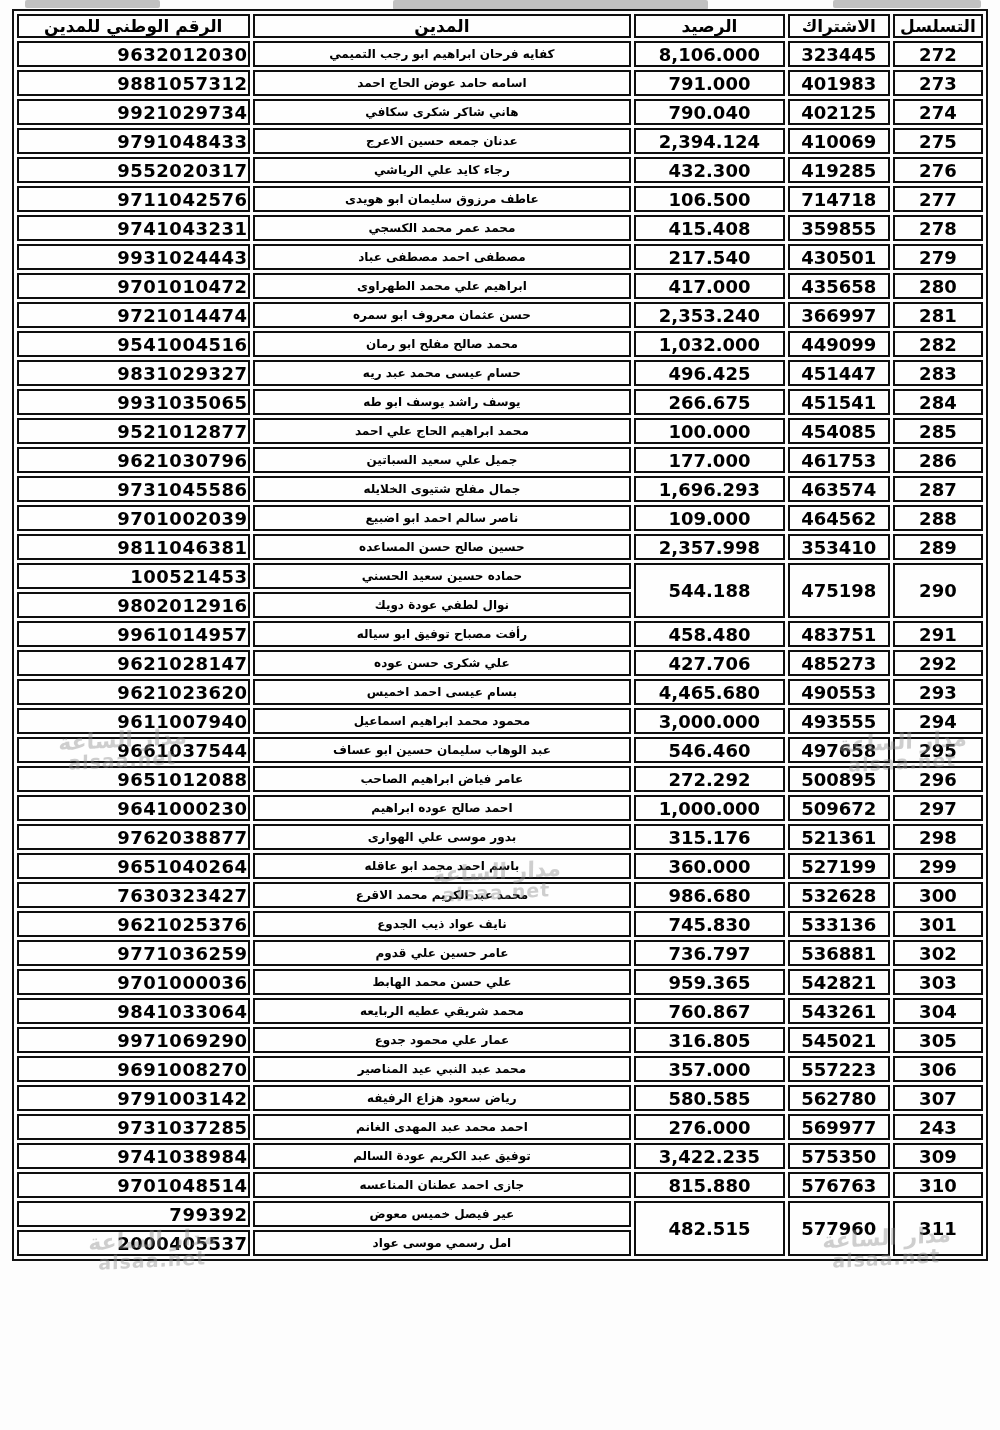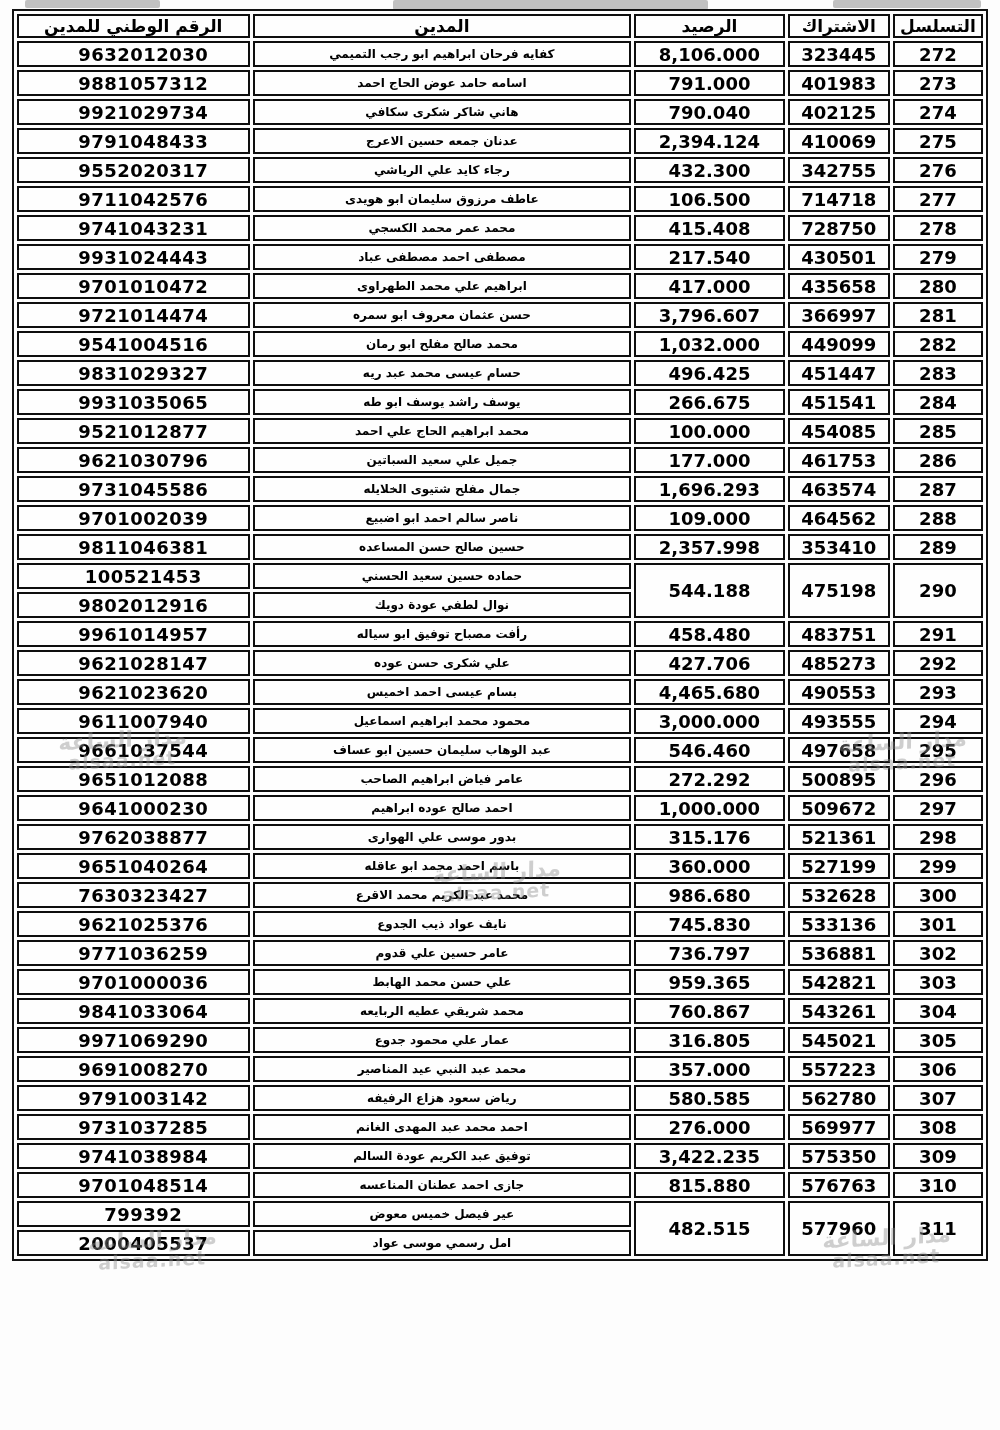--- a/index.html
+++ b/index.html
@@ -43,21 +43,21 @@
     border: 2px solid #0e0e0e;
     background: #fefefe;
     color: #000;
     font-weight: bold;
     overflow: hidden;
     white-space: nowrap;
   }
   thead th { height: 16px; font-size: 17px; text-align: center; }
   tbody td { height: 26px; }
   td.num  { text-align: center; font-size: 18px; font-family: "DejaVu Sans", sans-serif; }
-  td.id   { text-align: center; font-size: 18px; letter-spacing: .5px; padding-left: 20px; }
+  td.id   { font-size: 18px; letter-spacing: .5px; padding-left: 20px; }
   td.name { text-align: center; font-size: 12px; padding: 0 10px; }
 
   .wm {
     position: absolute;
     z-index: 10;
     display: flex; flex-direction: column; align-items: center;
     color: #8e8e8e; opacity: .42;
     font-weight: bold; text-align: center;
     transform: rotate(-3deg) skewX(-4deg);
     pointer-events: none;
@@ -120,35 +120,35 @@
         </tr>
         <tr>
           <td class="num">275</td>
           <td class="num">410069</td>
           <td class="num">2,394.124</td>
           <td class="name">عدنان جمعه حسين الاعرج</td>
           <td class="id">9791048433</td>
         </tr>
         <tr>
           <td class="num">276</td>
-          <td class="num">342755</td>
+          <td class="num">419285</td>
           <td class="num">432.300</td>
           <td class="name">رجاء كايد علي الرياشي</td>
           <td class="id">9552020317</td>
         </tr>
         <tr>
           <td class="num">277</td>
           <td class="num">714718</td>
           <td class="num">106.500</td>
           <td class="name">عاطف مرزوق سليمان ابو هويدى</td>
           <td class="id">9711042576</td>
         </tr>
         <tr>
           <td class="num">278</td>
-          <td class="num">728750</td>
+          <td class="num">359855</td>
           <td class="num">415.408</td>
           <td class="name">محمد عمر محمد الكسجي</td>
           <td class="id">9741043231</td>
         </tr>
         <tr>
           <td class="num">279</td>
           <td class="num">430501</td>
           <td class="num">217.540</td>
           <td class="name">مصطفى احمد مصطفى عباد</td>
           <td class="id">9931024443</td>
@@ -156,21 +156,21 @@
         <tr>
           <td class="num">280</td>
           <td class="num">435658</td>
           <td class="num">417.000</td>
           <td class="name">ابراهيم علي محمد الطهراوى</td>
           <td class="id">9701010472</td>
         </tr>
         <tr>
           <td class="num">281</td>
           <td class="num">366997</td>
-          <td class="num">3,796.607</td>
+          <td class="num">2,353.240</td>
           <td class="name">حسن عثمان معروف ابو سمره</td>
           <td class="id">9721014474</td>
         </tr>
         <tr>
           <td class="num">282</td>
           <td class="num">449099</td>
           <td class="num">1,032.000</td>
           <td class="name">محمد صالح مفلح ابو رمان</td>
           <td class="id">9541004516</td>
         </tr>
@@ -347,21 +347,21 @@
           <td class="id">9691008270</td>
         </tr>
         <tr>
           <td class="num">307</td>
           <td class="num">562780</td>
           <td class="num">580.585</td>
           <td class="name">رياض سعود هزاع الرفيفه</td>
           <td class="id">9791003142</td>
         </tr>
         <tr>
-          <td class="num">308</td>
+          <td class="num">243</td>
           <td class="num">569977</td>
           <td class="num">276.000</td>
           <td class="name">احمد محمد عبد المهدى الغانم</td>
           <td class="id">9731037285</td>
         </tr>
         <tr>
           <td class="num">309</td>
           <td class="num">575350</td>
           <td class="num">3,422.235</td>
           <td class="name">توفيق عبد الكريم عودة السالم</td>

